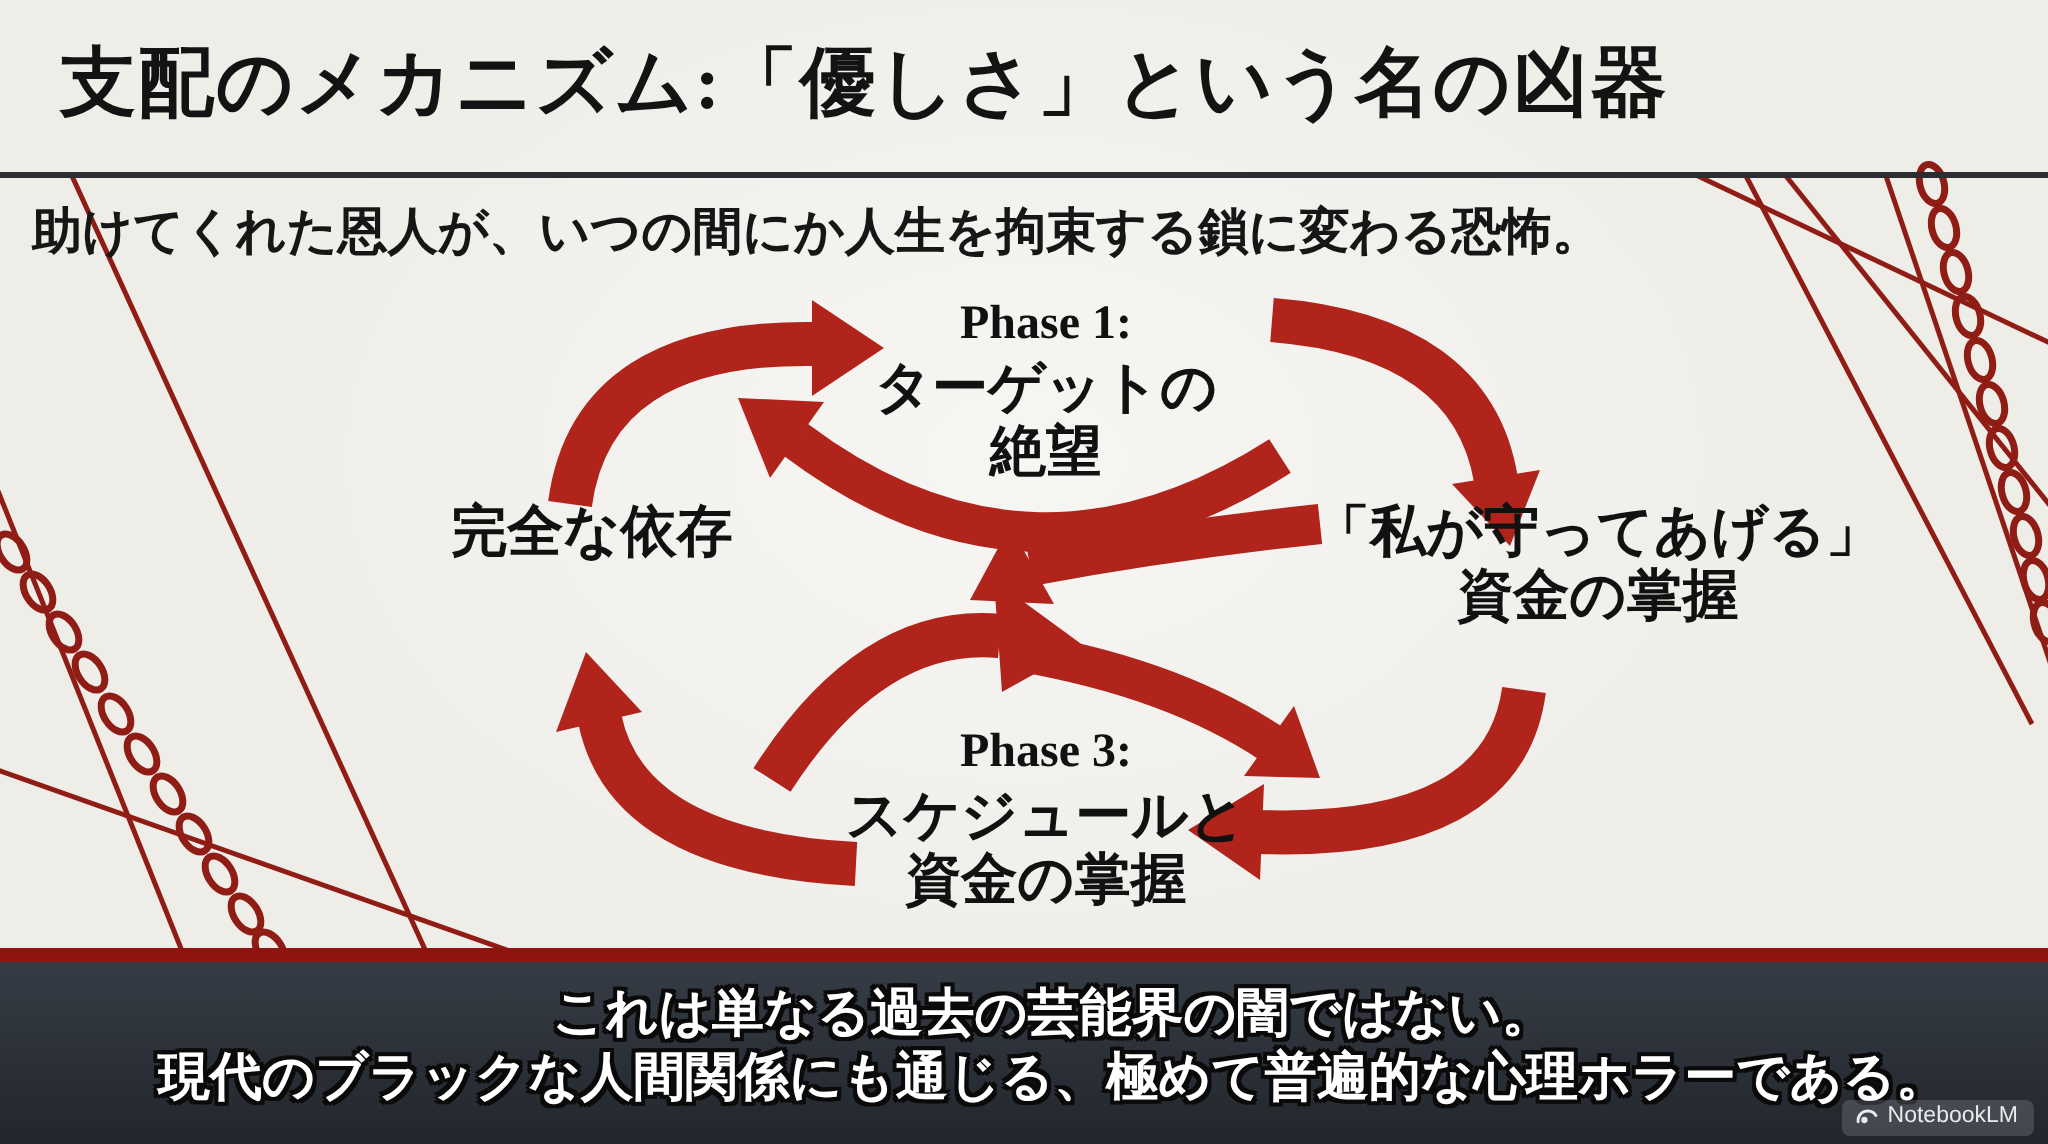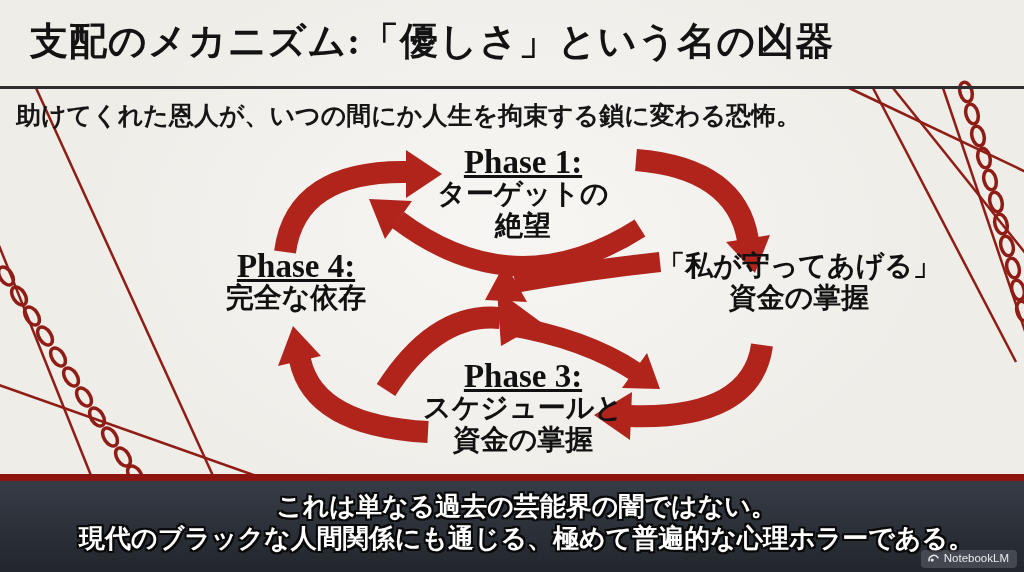--- a/index.html
+++ b/index.html
@@ -18,21 +18,21 @@
     font-weight:bold; font-size:38px; color:#131313; letter-spacing:1px;
     white-space:nowrap;
   }
   .title-rule { position:absolute; left:0; top:86px; width:1024px; height:3px; background:#2c2c31; z-index:3; }
   .subtitle {
     position:absolute; left:16px; top:99px; width:980px; z-index:3;
     font-weight:bold; font-size:25px; color:#161616; white-space:nowrap;
   }
 
   .phase { position:absolute; z-index:3; text-align:center; color:#111; font-weight:bold; }
-  .phase .en { font-family:"Liberation Serif","DejaVu Serif",serif; font-size:33px; line-height:32px;text-decoration:underline; }
+  .phase .en { font-family:"Liberation Serif","DejaVu Serif",serif; font-size:24px; line-height:32px; }
   .phase .jp { font-size:28px; line-height:32px; letter-spacing:0; }
   #phase1 { left:393px; top:146px; width:260px; }
   #phase2 { left:633px; top:250px; width:332px; }
   #phase3 { left:393px; top:360px; width:260px; }
   #phase4 { left:166px; top:250px; width:260px; }
 
   .bottom-red { position:absolute; left:0; top:474px; width:1024px; height:7px; background:#8e1410; z-index:2; }
 
   .caption {
     position:absolute; left:0; top:481px; width:1024px; height:91px; z-index:4;
@@ -142,21 +142,20 @@
   <div class="phase" id="phase2">
     <div class="jp">「私が守ってあげる」</div>
     <div class="jp">資金の掌握</div>
   </div>
   <div class="phase" id="phase3">
     <div class="en">Phase 3:</div>
     <div class="jp">スケジュールと</div>
     <div class="jp">資金の掌握</div>
   </div>
   <div class="phase" id="phase4">
-    <div class="en">Phase 4:</div>
     <div class="jp">完全な依存</div>
   </div>
 
   <div class="bottom-red"></div>
   <div class="caption">
     <div class="cap-line">これは単なる過去の芸能界の闇ではない。</div>
     <div class="cap-line">現代のブラックな人間関係にも通じる、極めて普遍的な心理ホラーである。</div>
   </div>
 
   <div class="watermark">

